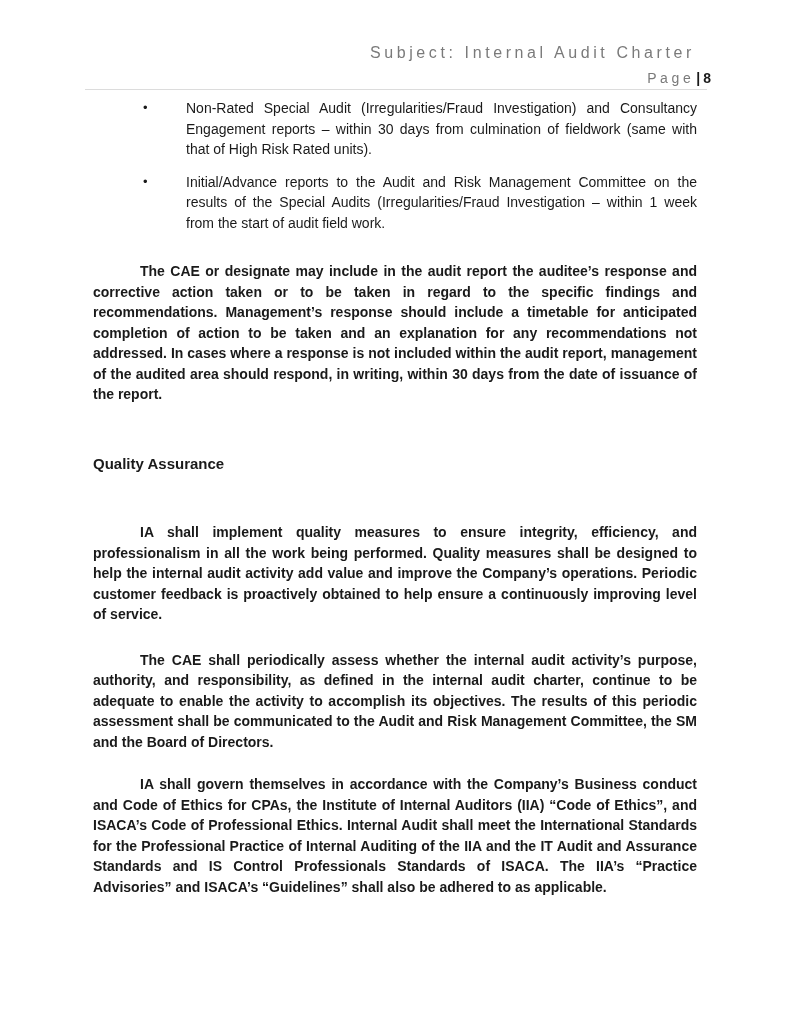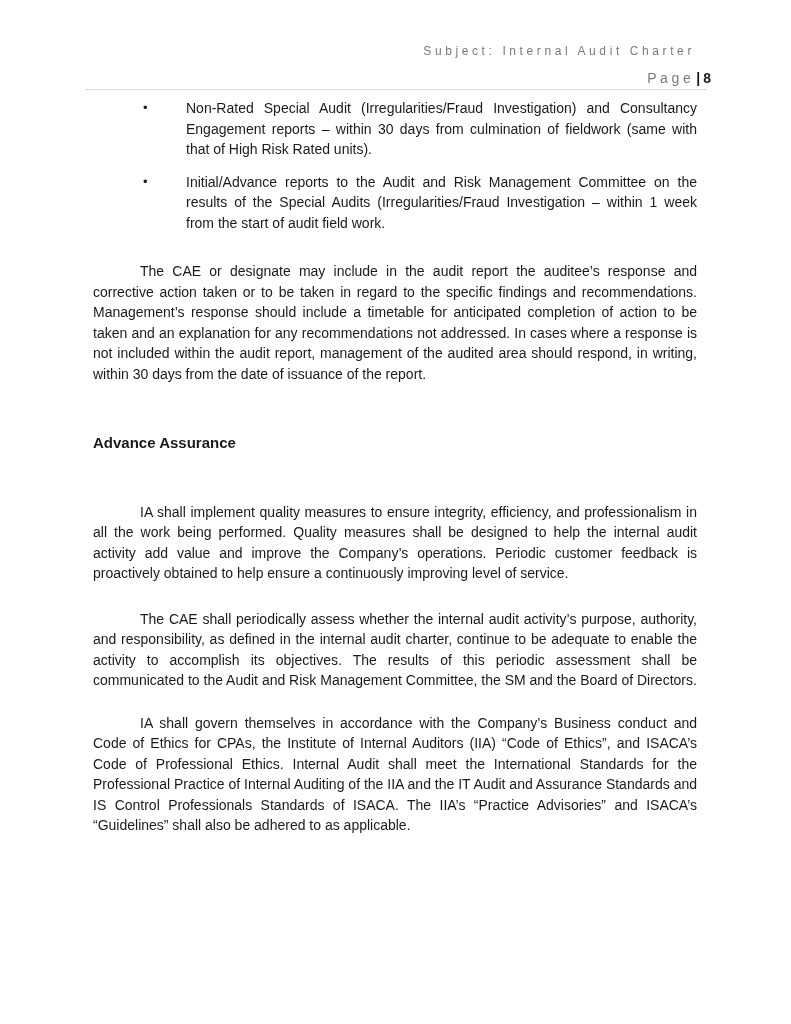--- a/index.html
+++ b/index.html
@@ -1,29 +1,29 @@
 <!DOCTYPE html>
 <html><head>
 <meta charset="utf-8">
 <style>
   html, body { margin: 0; padding: 0; background: #ffffff; }
   body { width: 791px; height: 1024px; position: relative; overflow: hidden;
          font-family: "Liberation Sans", sans-serif; color: #1a1a1a; }
-  .header-subject { position: absolute; right: 96px; top: 44px; font-size: 12px;
+  .header-subject { position: absolute; right: 96px; top: 44px; font-size: 16px;
          letter-spacing: 3.6px; color: #7a7a7a; white-space: nowrap; }
   .header-page { position: absolute; right: 80px; top: 70px; font-size: 14px;
          color: #7a7a7a; letter-spacing: 3.6px; white-space: nowrap; }
   .header-page .sep { color: #1a1a1a; font-weight: bold; letter-spacing: 0; margin-left: 2px; }
   .header-page .num { color: #1a1a1a; font-weight: bold; letter-spacing: 0; margin-left: 3px; }
   .divider { position: absolute; left: 85px; width: 622px; top: 89px; height: 1px; background: #dcdcdc; }
   .content { position: absolute; left: 93px; width: 604px; top: 98px; font-size: 14px; line-height: 20.5px; }
   ul.bullets { list-style: none; margin: 0; padding: 0; }
   ul.bullets li { position: relative; padding-left: 93px; text-align: justify; margin-bottom: 12px; }
   ul.bullets li .bullet { position: absolute; left: 50px; top: 0; font-size: 13px; }
-  p { margin: 0; text-align: justify; text-indent: 47px; }
+  p { margin: 0; text-align: justify; text-indent: 47px; font-weight: bold; }
   h2 { margin: 0; font-size: 15px; font-weight: bold; }
   .gap-para1 { margin-top: 28px; }
   .gap-h1 { margin-top: 49px; }
   .gap-p2 { margin-top: 48px; }
   .gap-p3 { margin-top: 25px; }
   .gap-h2 { margin-top: 43px; }
   .gap-p4 { margin-top: 22px; }
 </style>
 </head>
 <body>
@@ -41,18 +41,18 @@
       <span>Non-Rated Special Audit (Irregularities/Fraud Investigation) and Consultancy Engagement reports – within 30 days from culmination of fieldwork (same with that of High Risk Rated units).</span>
     </li>
     <li>
       <span class="bullet">•</span>
       <span>Initial/Advance reports to the Audit and Risk Management Committee on the results of the Special Audits (Irregularities/Fraud Investigation – within 1 week from the start of audit field work.</span>
     </li>
   </ul>
 
   <p class="gap-para1">The CAE or designate may include in the audit report the auditee’s response and corrective action taken or to be taken in regard to the specific findings and recommendations. Management’s response should include a timetable for anticipated completion of action to be taken and an explanation for any recommendations not addressed.  In cases where a response is not included within the audit report, management of the audited area should respond, in writing, within 30 days from the date of issuance of the report.</p>
 
-  <h2 class="gap-h1">Advance Assurance</h2>
+  <h2 class="gap-h1">Quality Assurance</h2>
   <p class="gap-p2">IA shall implement quality measures to ensure integrity, efficiency, and professionalism in all the work being performed.  Quality measures shall be designed to help the internal audit activity add value and improve the Company’s operations.  Periodic customer feedback is proactively obtained to help ensure a continuously improving level of service.</p>
   <p class="gap-p3">The CAE shall periodically assess whether the internal audit activity’s purpose, authority, and responsibility, as defined in the internal audit charter, continue to be adequate to enable the activity to accomplish its objectives. The results of this periodic assessment shall be communicated to the Audit and Risk Management Committee, the SM and the Board of Directors.</p>
 
   <p class="gap-p4">IA shall govern themselves in accordance with the Company’s Business conduct and Code of Ethics for CPAs, the Institute of Internal Auditors (IIA) “Code of Ethics”, and ISACA’s Code of Professional Ethics.  Internal Audit shall meet the International Standards for the Professional Practice of Internal Auditing of the IIA and the IT Audit and Assurance Standards and IS Control Professionals Standards of ISACA.  The IIA’s “Practice Advisories” and ISACA’s “Guidelines” shall also be adhered to as applicable.</p>
 </div>
 
 </body></html>

